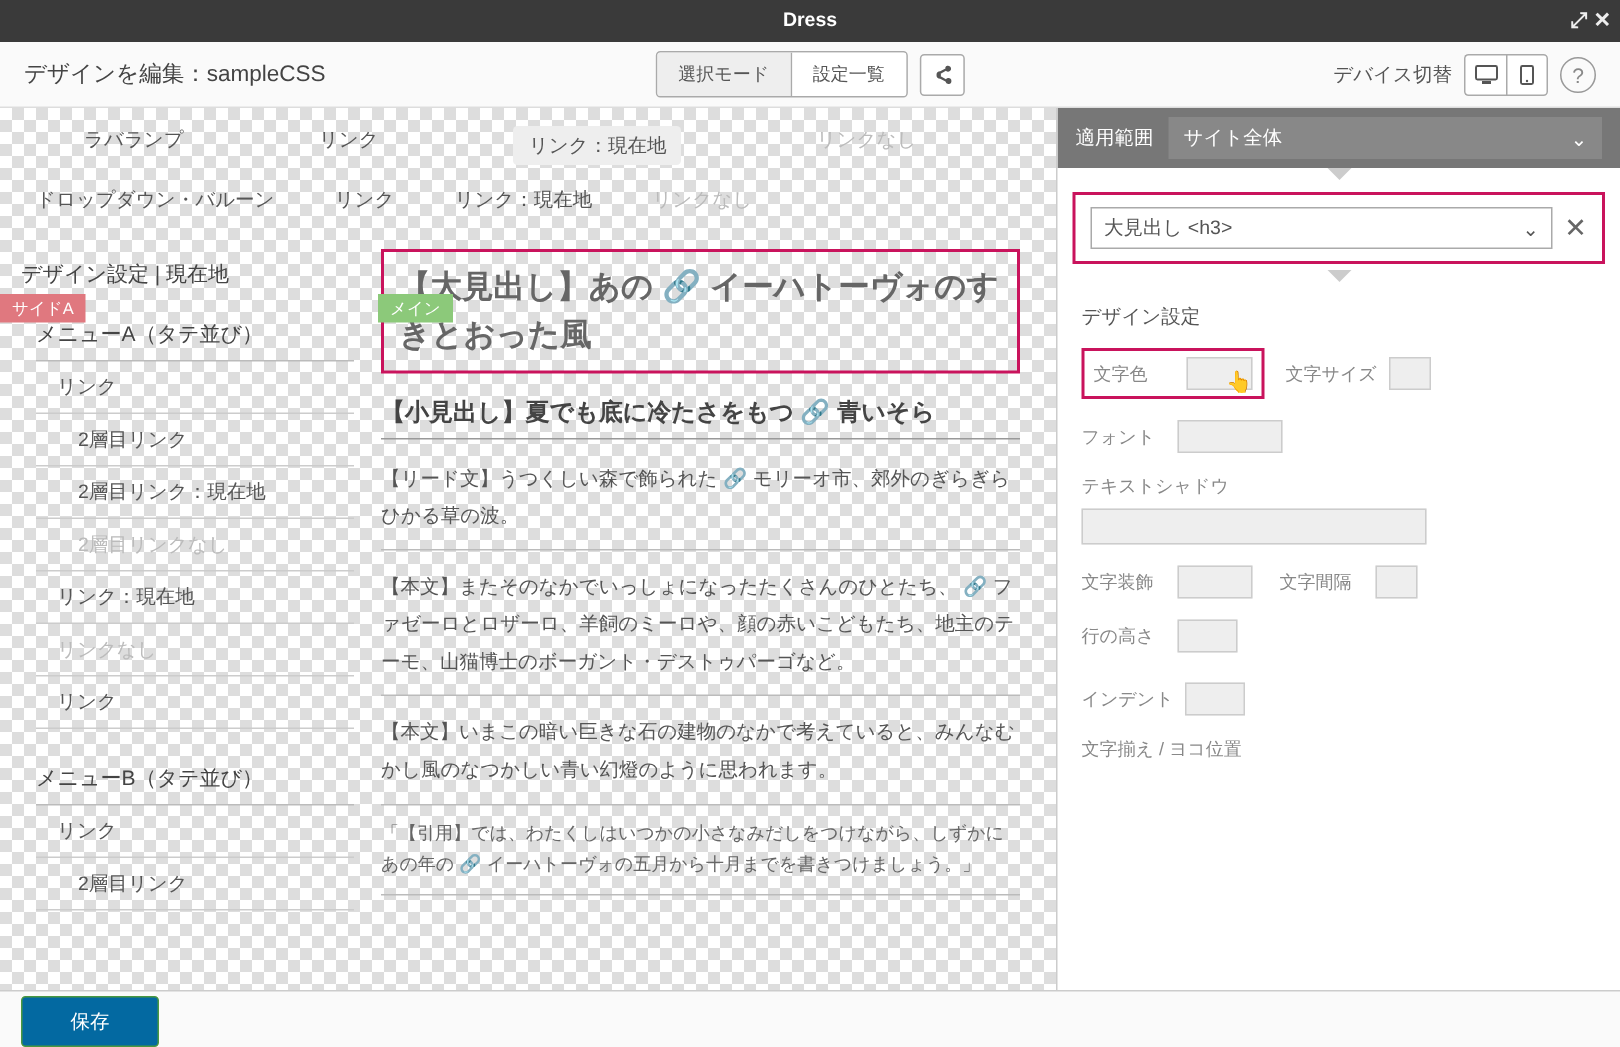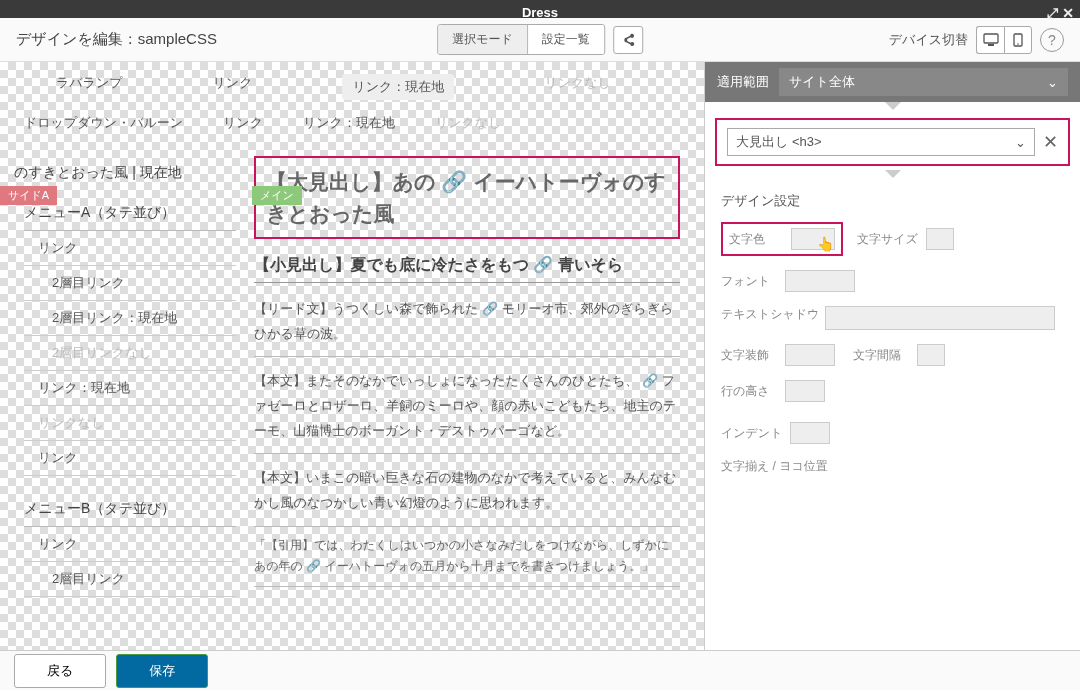--- a/index.html
+++ b/index.html
@@ -1,17 +1,17 @@
 <!DOCTYPE html>
 <html><head>
 <meta charset="utf-8">
 <style>
 * { margin: 0; padding: 0; box-sizing: border-box; font-family: "Hiragino Kaku Gothic ProN", "メイリオ", sans-serif; }
 body { width: 1080px; height: 698px; background: #fff; overflow: hidden; font-size: 13px; color: #555; }
-.titlebar { height: 18px; background: #3a3a3a; color: #fff; text-align: center; line-height: 26px; font-size: 13px; font-weight: bold; position: relative; }
+.titlebar { height: 28px; background: #3a3a3a; color: #fff; text-align: center; line-height: 26px; font-size: 13px; font-weight: bold; position: relative; }
 .titlebar .win-btns { position: absolute; right: 6px; top: 0; display: flex; gap: 4px; color: #eee; }
 .titlebar .win-btns span { font-size: 14px; cursor: pointer; }
 .toolbar { height: 44px; background: #fafafa; border-bottom: 1px solid #ddd; display: flex; align-items: center; padding: 0 16px; justify-content: space-between; }
 .toolbar-left { font-size: 15px; color: #444; }
 .toolbar-center { position: absolute; left: 50%; transform: translateX(-50%); display: flex; align-items: center; }
 .seg { display: inline-flex; border: 1px solid #aaa; border-radius: 3px; overflow: hidden; }
 .seg button { background: #fff; border: none; padding: 6px 14px; font-size: 12px; color: #555; border-right: 1px solid #aaa; cursor: pointer; }
 .seg button:last-child { border-right: none; }
 .seg button.active { background: #eee; }
 .share-btn { margin-left: 8px; width: 30px; height: 28px; border: 1px solid #aaa; border-radius: 3px; background: #fff; display: flex; align-items: center; justify-content: center; cursor: pointer; }
@@ -126,21 +126,21 @@
       <div class="row-tags" style="padding-left:24px;gap:40px">
         <span>ドロップダウン・バルーン</span>
         <span>リンク</span>
         <span>リンク：現在地</span>
         <span class="disabled">リンクなし</span>
       </div>
       <div class="badge-side">サイドA</div>
       <div class="badge-main">メイン</div>
       <div class="cols">
         <div class="side">
-          <div class="side-title">のすきとおった風 | 現在地</div>
+          <div class="side-title">デザイン設定 | 現在地</div>
           <div class="menu-h">メニューA（タテ並び）</div>
           <div id="menuA">
               <div class="menu-item ">リンク</div>
               <div class="menu-item sub">2層目リンク</div>
               <div class="menu-item sub">2層目リンク：現在地</div>
               <div class="menu-item sub dis">2層目リンクなし</div>
               <div class="menu-item ">リンク：現在地</div>
               <div class="menu-item dis">リンクなし</div>
               <div class="menu-item ">リンク</div>
             </div>
@@ -191,21 +191,21 @@
           <span class="swatch"></span>
           <span class="cursor">👆</span>
         </span>
         <span class="prop-label" style="margin-left:6px">文字サイズ</span>
         <span class="swatch" style="width:28px"></span>
       </div>
       <div class="prop">
           <span class="prop-label">フォント</span>
           <span class="swatch" style="width:70px"></span>
         </div>
-      <div class="prop" style="flex-direction:row;align-items:flex-start;gap:6px">
+      <div class="prop" style="flex-direction:column;align-items:flex-start;gap:6px">
           <span class="prop-label" style="min-width:auto">テキストシャドウ</span>
           <span class="swatch" style="width:230px;height:24px"></span>
         </div>
       <div class="prop">
           <span class="prop-label">文字装飾</span>
           <span class="swatch" style="width:50px"></span>
           <span class="prop-label" style="margin-left:10px">文字間隔</span>
           <span class="swatch" style="width:28px"></span>
         </div>
       <div class="prop">
@@ -218,16 +218,15 @@
         </div>
       <div class="prop">
           <span class="prop-label" style="min-width:110px">文字揃え / ヨコ位置</span>
         </div>
     </div>
   </div>
 </div>
 
 <div class="footer">
   <div class="footer-right">
-    <button class="btn">戻る</button>
     <button class="btn primary">保存</button>
   </div>
 </div>
 
 </body></html>

